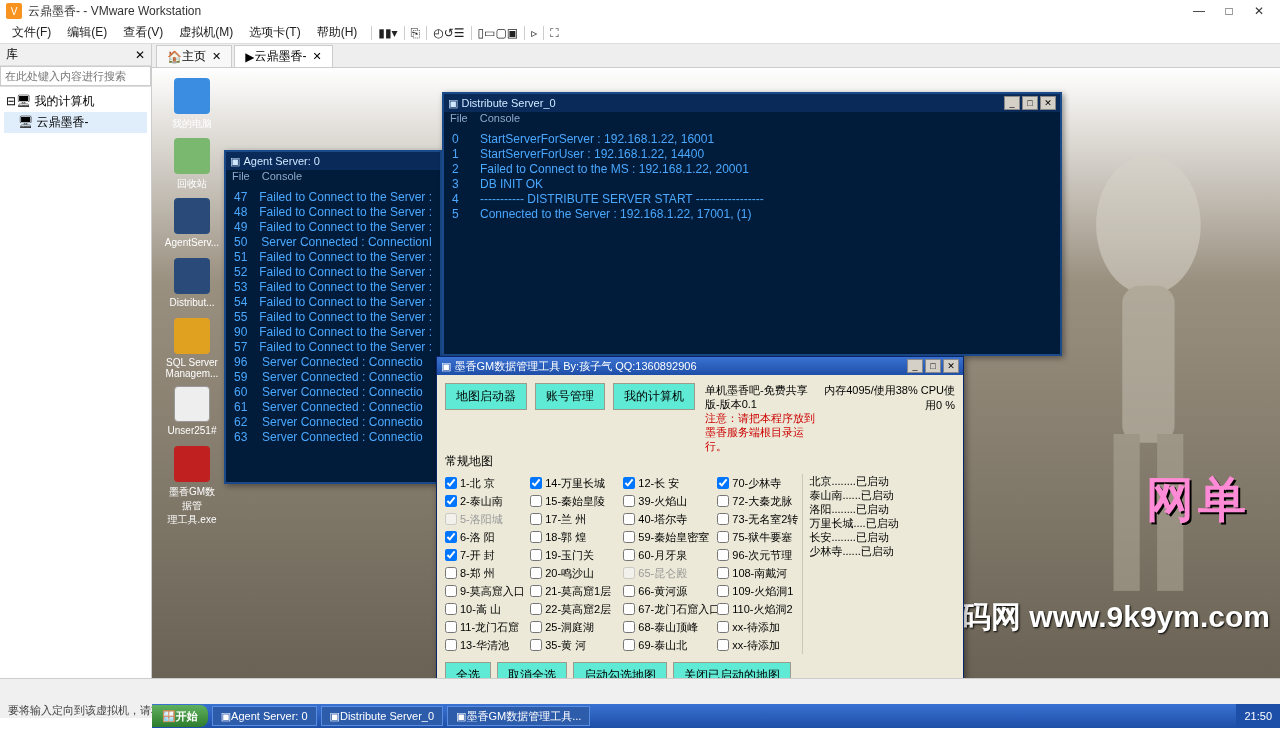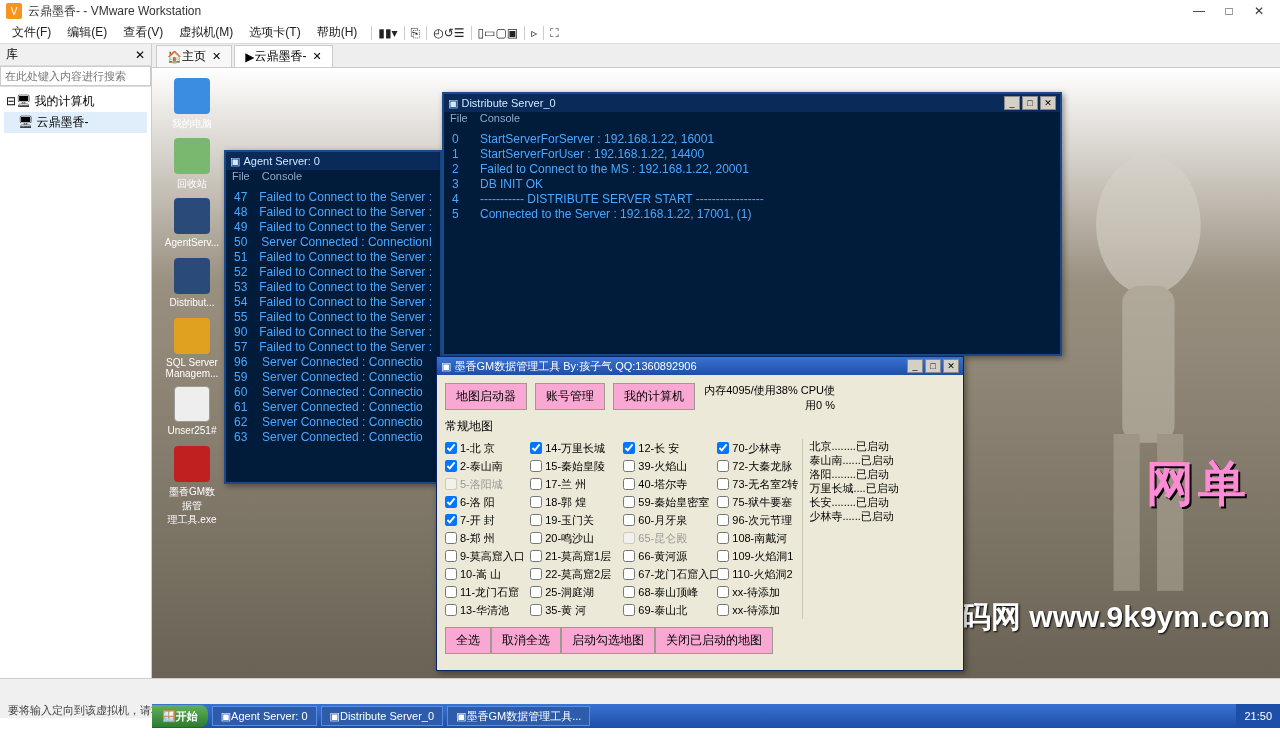--- a/index.html
+++ b/index.html
@@ -31,21 +31,21 @@
 .tab { height: 22px; padding: 0 10px; background: #f8f8f8; border: 1px solid #ccc; border-bottom: none; margin-right: 2px; font-size: 12px; display: flex; align-items: center; cursor: pointer; }
 .tab.active { background: #fff; }
 .tab .tclose { margin-left: 6px; font-size: 11px; }
 
 
 .desktop { flex: 1; position: relative; background: linear-gradient(180deg, #FFF 0%, #9a9080 35%, #6a6355 100%); overflow: hidden; }
 .desktop .artwork { position: absolute; right: 0; top: 0; width: 420px; height: 100%; opacity: 0.55; }
 .desktop .artwork svg { width: 100%; height: 100%; }
 .deskicon { position: absolute; width: 56px; text-align: center; font-size: 10px; color: #fff; }
 .deskicon .ic { width: 36px; height: 36px; margin: 0 auto 3px; border-radius: 4px; }
-.watermark1 { position: absolute; right: 30px; top: 384px; font-size: 48px; font-weight: bold; color: #ff8ad6; text-shadow: 2px 2px 0 #000; letter-spacing: 4px; }
+.watermark1 { position: absolute; right: 30px; top: 400px; font-size: 48px; font-weight: bold; color: #ff8ad6; text-shadow: 2px 2px 0 #000; letter-spacing: 4px; }
 .watermark2 { position: absolute; left: 420px; top: 440px; font-size: 60px; font-weight: bold; color: #ffe44d; -webkit-text-stroke: 2px #000; }
 .watermark3 { position: absolute; right: 10px; bottom: 40px; font-size: 30px; font-weight: bold; color: #fff; text-shadow: 1px 1px 2px #000; }
 
 
 .conwin { position: absolute; background: #011b3a; border: 2px solid #1a4a8a; box-shadow: 2px 2px 6px rgba(0,0,0,.4); }
 .conwin .titlerow { height: 18px; background: #0a2a5a; color: #cfe8ff; font-size: 11px; display: flex; align-items: center; padding: 0 4px; }
 .conwin .titlerow .spacer { flex: 1; }
 .conwin .titlerow .wb { width: 16px; height: 14px; background: #d4d0c8; border: 1px solid #888; margin-left: 2px; font-size: 9px; display: flex; align-items: center; justify-content: center; cursor: pointer; color: #000; }
 .conwin .menur { height: 16px; color: #8da8cc; font-size: 11px; padding: 0 6px; }
 .conwin .menur span { margin-right: 12px; cursor: pointer; }
@@ -54,32 +54,32 @@
 .conwin .ln .lno { width: 28px; color: #4aa8ff; }
 .conwin .ln .ltxt { flex: 1; white-space: nowrap; }
 
 
 .gmwin { position: absolute; width: 528px; background: #ece9d8; border: 1px solid #0a246a; box-shadow: 2px 2px 6px rgba(0,0,0,.4); }
 .gmwin .gmtitle { height: 18px; background: linear-gradient(180deg, #3a72d2, #1e4fa8); color: #fff; font-size: 11px; display: flex; align-items: center; padding: 0 4px; }
 .gmwin .gmtitle .spacer { flex: 1; }
 .gmwin .gmtitle .wb { width: 16px; height: 14px; background: #d4d0c8; border: 1px solid #888; margin-left: 2px; font-size: 9px; display: flex; align-items: center; justify-content: center; cursor: pointer; color: #000; }
 .gmbody { padding: 8px; font-size: 12px; }
 .gmtoprow { display: flex; align-items: flex-start; gap: 8px; margin-bottom: 8px; }
-.gmbtn { padding: 4px 10px; background: #f9a8d4; border: 1px solid #9c9c8e; cursor: pointer; font-size: 12px; }
+.gmbtn { padding: 4px 10px; background: #5eead4; border: 1px solid #9c9c8e; cursor: pointer; font-size: 12px; }
 .gminfo { font-size: 11px; line-height: 14px; }
 .gminfo .red { color: #c00; }
 .section-label { font-size: 12px; margin-bottom: 4px; }
 .mapgrid { display: flex; gap: 0; margin-bottom: 8px; }
 .mapcol { width: 86px; }
 .mapcol.wc { width: 94px; }
 .chk { display: flex; align-items: center; font-size: 11px; height: 18px; white-space: nowrap; cursor: pointer; }
 .chk input { margin-right: 3px; width: 12px; height: 12px; }
 .chk.dim { color: #999; }
 .statuscol { width: 154px; font-size: 11px; line-height: 14px; padding-left: 6px; border-left: 1px solid #ccc8b8; }
-.btnrow { display: flex; margin-bottom: 8px; }
+.btnrow { display: flex; gap: 6px; margin-bottom: 8px; }
 .memline { font-size: 11px; text-align: right; margin-bottom: 2px; }
 
 
 .taskbar { position: absolute; left: 152px; right: 0; bottom: 22px; height: 24px; background: linear-gradient(180deg, #3a72d2, #1e4fa8); display: flex; align-items: center; font-size: 11px; color: #fff; }
 .taskbar .start { height: 22px; padding: 0 10px; background: linear-gradient(180deg, #5fb05f, #2e7d2e); border-radius: 0 8px 8px 0; display: flex; align-items: center; cursor: pointer; font-weight: bold; }
 .taskbar .titem { height: 20px; padding: 0 8px; margin-left: 4px; background: #2d5cab; border: 1px solid #5a8de0; display: flex; align-items: center; cursor: pointer; }
 .taskbar .spacer { flex: 1; }
 .taskbar .tray { padding: 0 8px; background: #1e4fa8; height: 24px; display: flex; align-items: center; }
 .statusbar { height: 40px; background: #f0f0f0; border-top: 1px solid #ccc; display: flex; align-items: flex-end; padding: 0 8px; font-size: 11px; color: #444; }
 .statusbar .spacer { flex: 1; }
@@ -277,20 +277,24 @@
       </div>
 
       <div class="gmwin" style="left:284px;top:288px">
         <div class="gmtitle"><span>▣</span>&nbsp;<span>墨香GM数据管理工具 By:孩子气 QQ:1360892906</span><span class="spacer"></span><div class="wb">_</div><div class="wb">□</div><div class="wb">✕</div></div>
         <div class="gmbody">
           <div style="display:flex;align-items:flex-start">
             <div class="gmtoprow" style="flex:0 0 auto">
               <button class="gmbtn">地图启动器</button>
               <button class="gmbtn">账号管理</button>
               <button class="gmbtn">我的计算机</button>
+            </div>
+            <div class="gminfo" style="margin-left:10px;flex:1">
+              <div>单机墨香吧-免费共享版-版本0.1</div>
+              <div class="red">注意：请把本程序放到墨香服务端根目录运行。</div>
             </div>
             <div class="memline" style="width:140px">内存4095/使用38% CPU使用0 %</div>
           </div>
           <div class="section-label">常规地图</div>
           <div class="mapgrid">
             <div class="mapcol" id="mc1">
                 <label class="chk"><input type="checkbox" checked="" style="">1-北 京</label>
                 <label class="chk"><input type="checkbox" checked="" style="">2-泰山南</label>
                 <label class="chk dim"><input type="checkbox" disabled="" style="">5-洛阳城</label>
                 <label class="chk"><input type="checkbox" checked="" style="">6-洛 阳</label>

